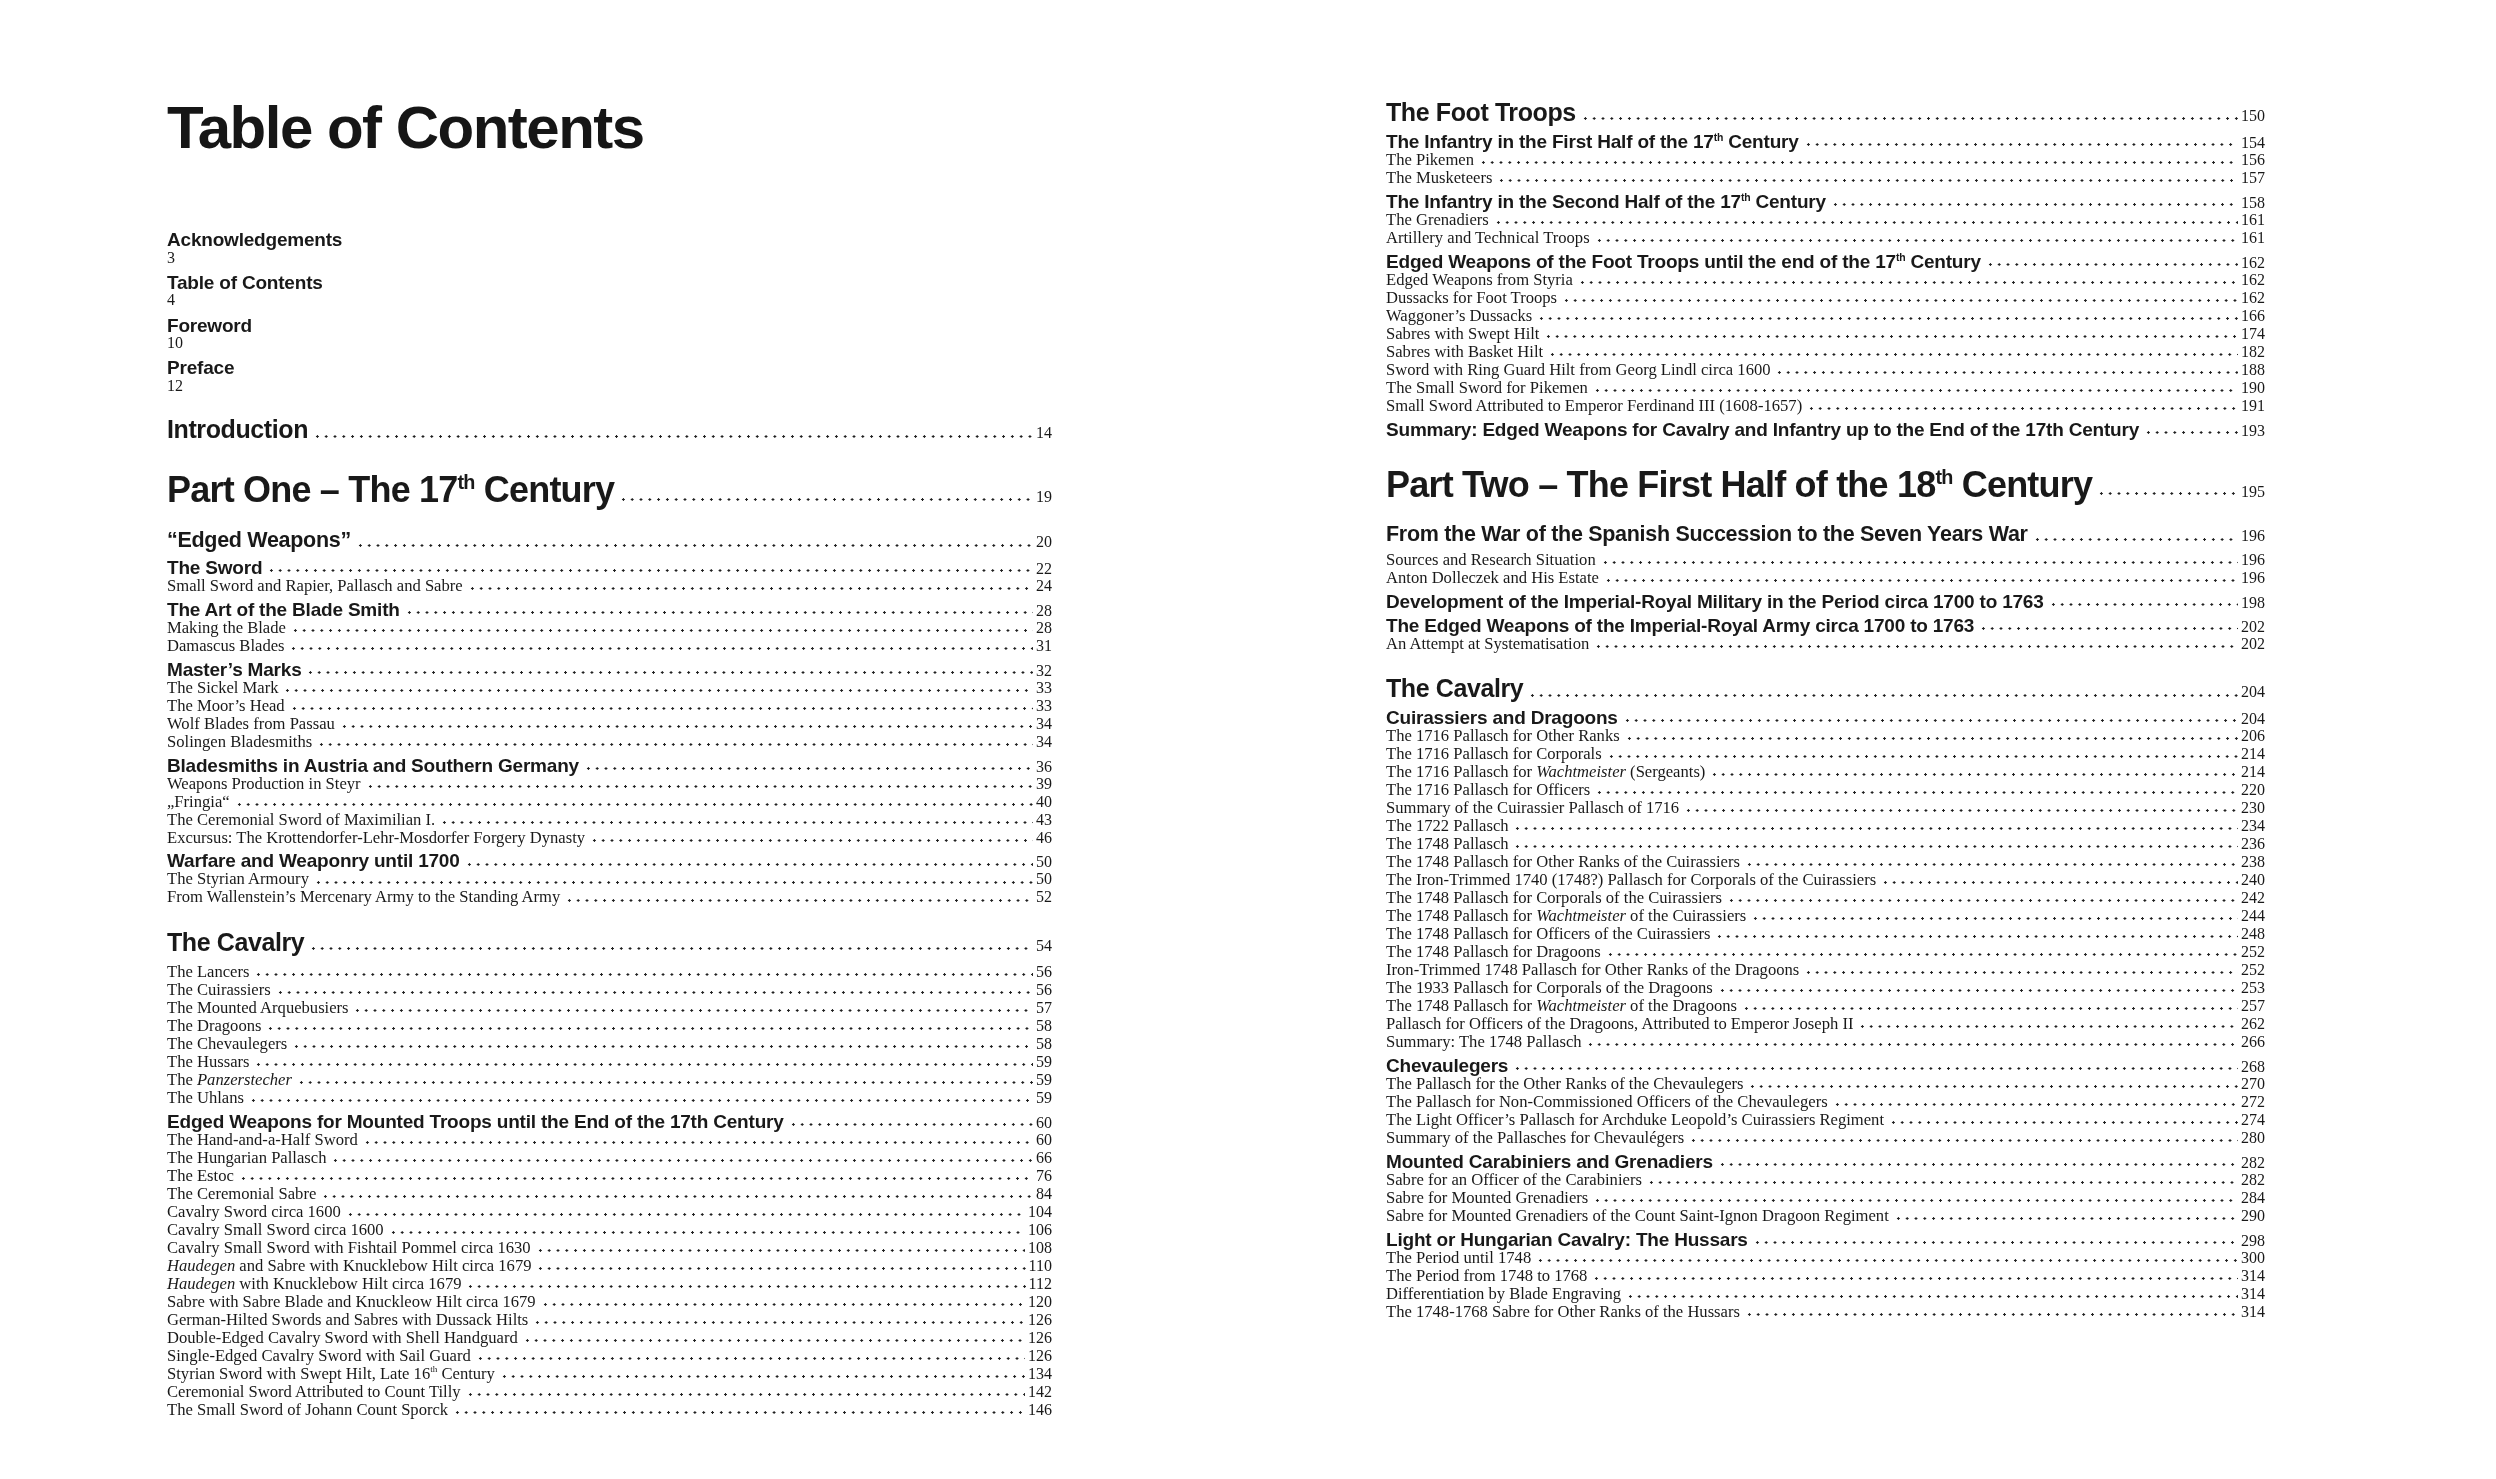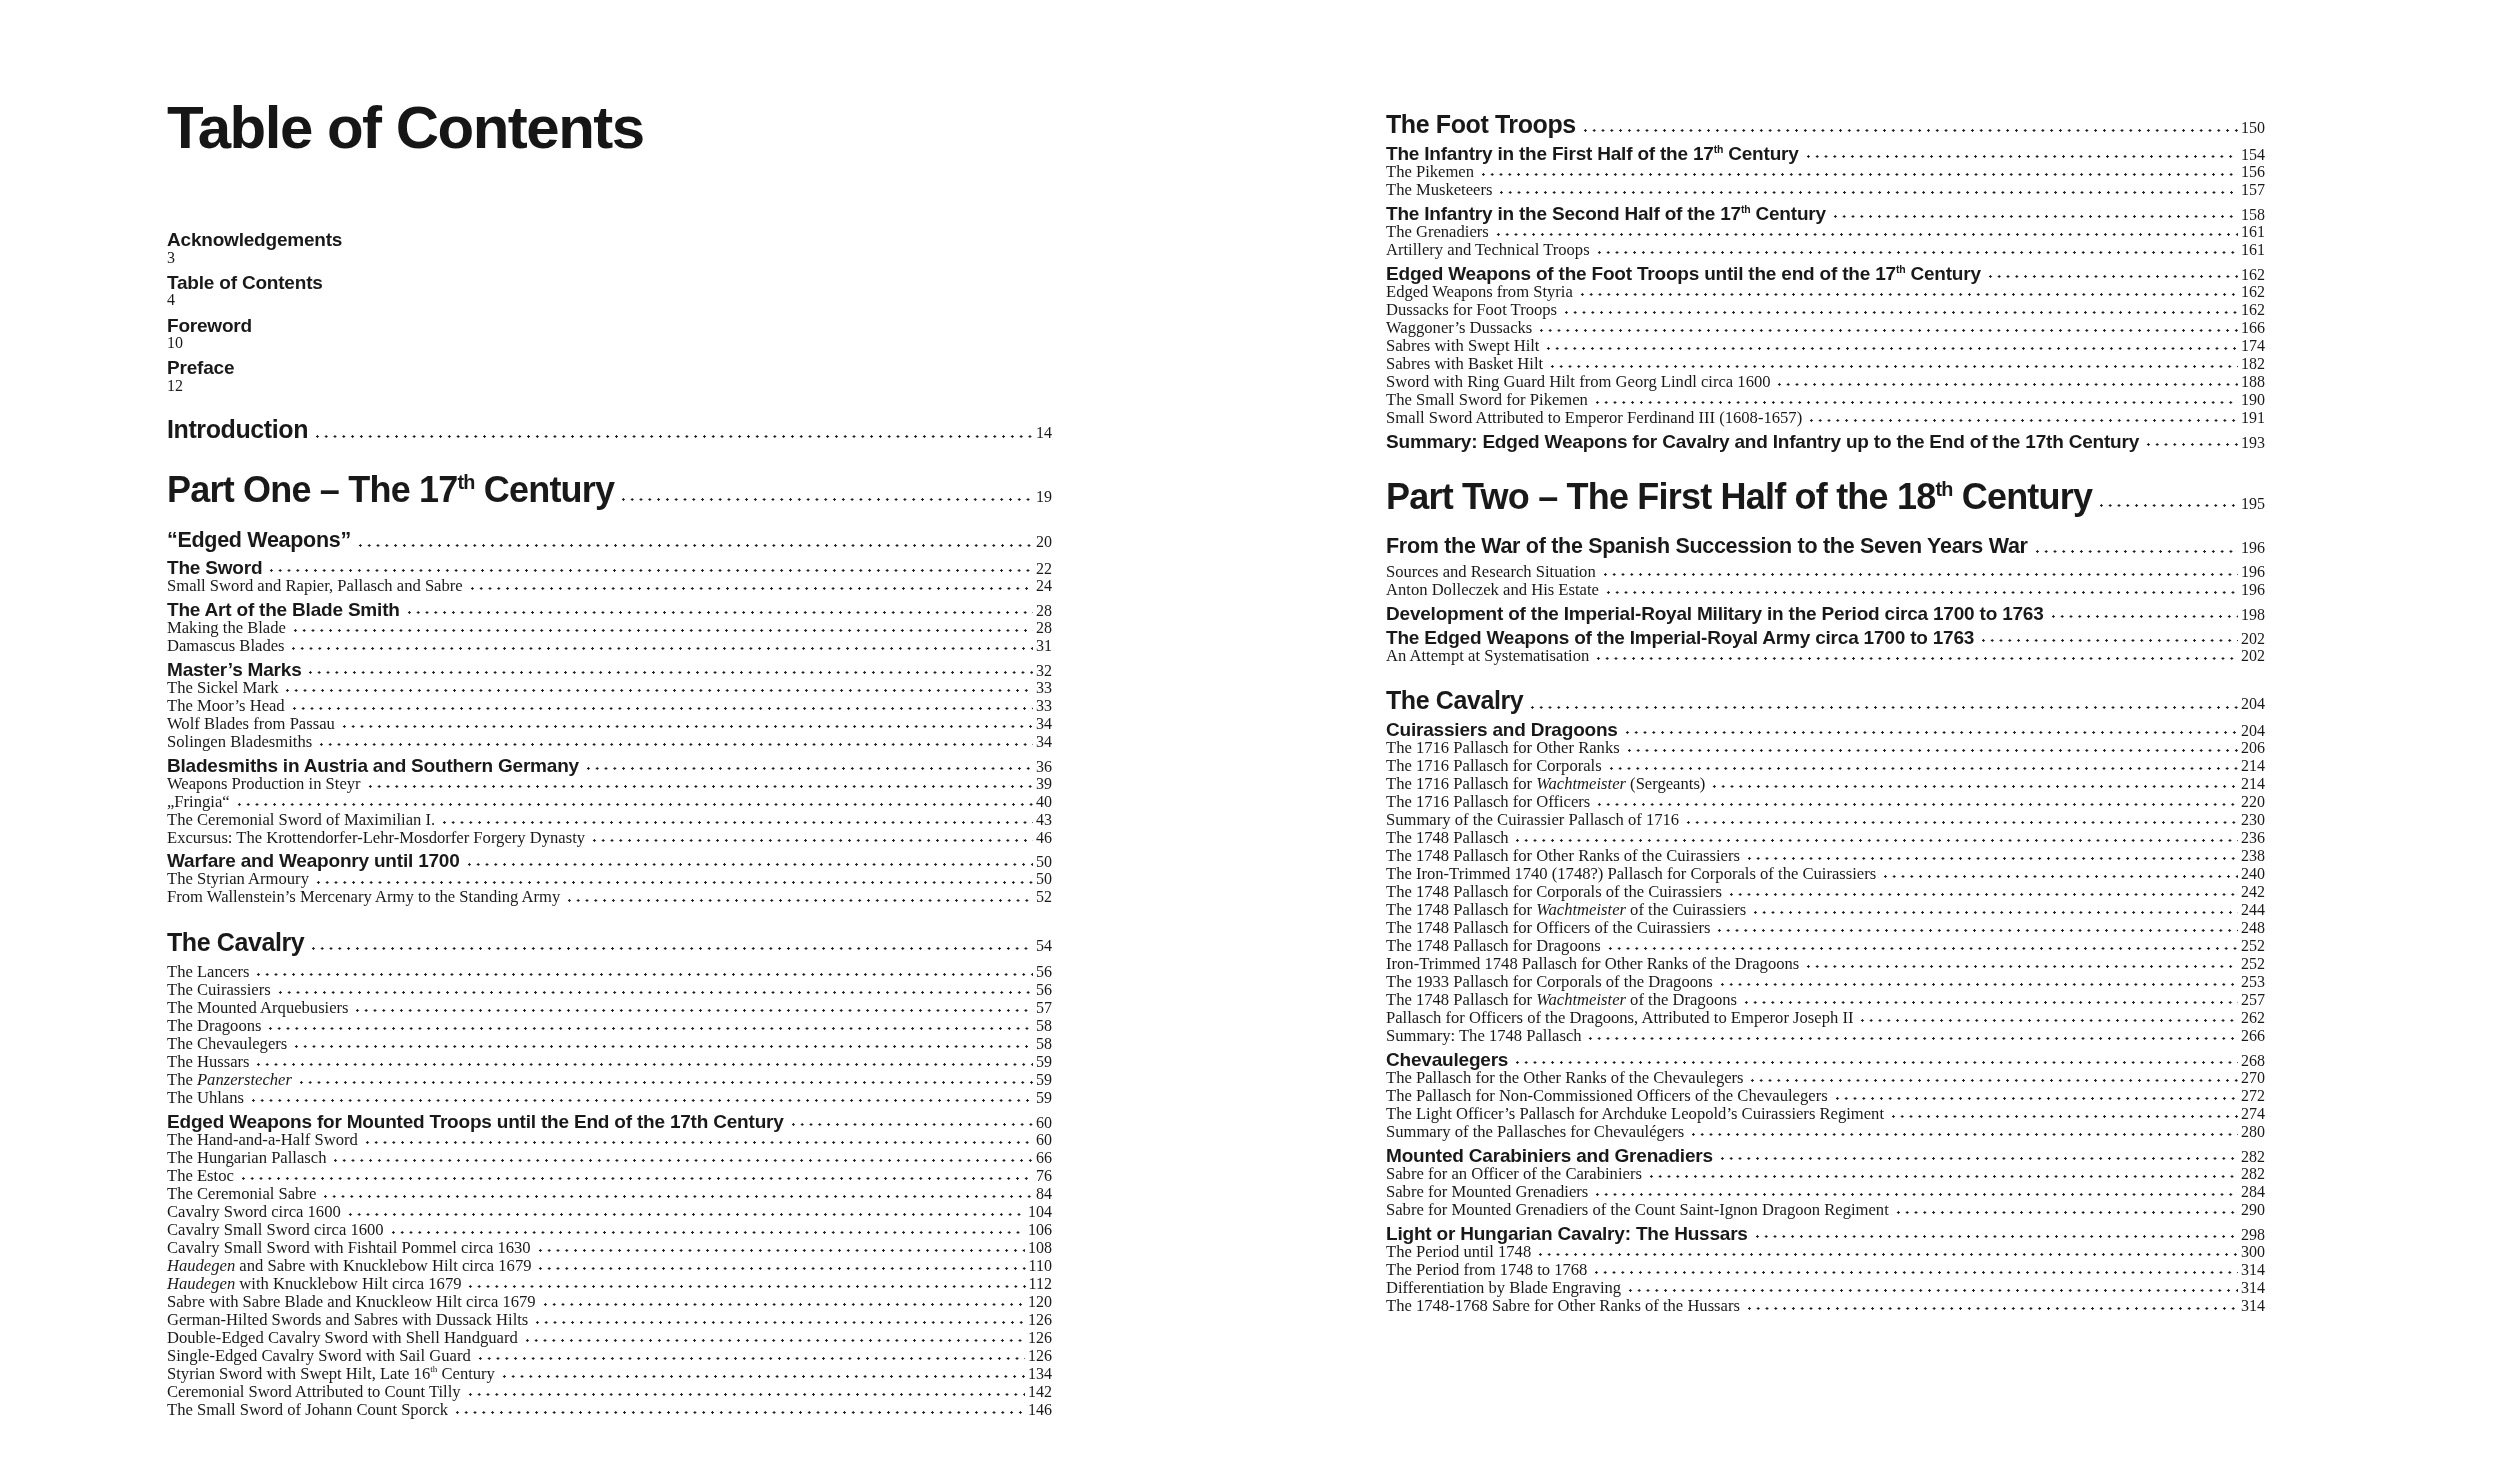--- a/index.html
+++ b/index.html
@@ -6,21 +6,21 @@
   body {
     width:2497px; height:1479px;
     background:#ffffff;
     position:relative;
     overflow:hidden;
     font-family:"Liberation Serif", serif;
     color:#191919;
   }
   .col { position:absolute; }
   .col.left  { left:167px; top:96px;  width:885px; }
-  .col.right { left:1386px; top:110px; width:879px; }
+  .col.right { left:1386px; top:98px; width:879px; }
 
   .doc-title {
     font-family:"Liberation Sans", sans-serif;
     font-weight:800;
     font-size:60px;
     line-height:63px;
     letter-spacing:-1.5px;
     margin:0 0 72px 0;
     color:#161616;
   }
@@ -488,20 +488,25 @@
       <span class="lbl">The 1716 Pallasch for Officers</span>
       <span class="dots"></span>
       <span class="num">220</span>
     </div>
     <div class="row i">
       <span class="lbl">Summary of the Cuirassier Pallasch of 1716</span>
       <span class="dots"></span>
       <span class="num">230</span>
     </div>
     <div class="row i">
+      <span class="lbl">The 1722 Pallasch</span>
+      <span class="dots"></span>
+      <span class="num">234</span>
+    </div>
+    <div class="row i">
       <span class="lbl">The 1748 Pallasch</span>
       <span class="dots"></span>
       <span class="num">236</span>
     </div>
     <div class="row i">
       <span class="lbl">The 1748 Pallasch for Other Ranks of the Cuirassiers</span>
       <span class="dots"></span>
       <span class="num">238</span>
     </div>
     <div class="row i">

